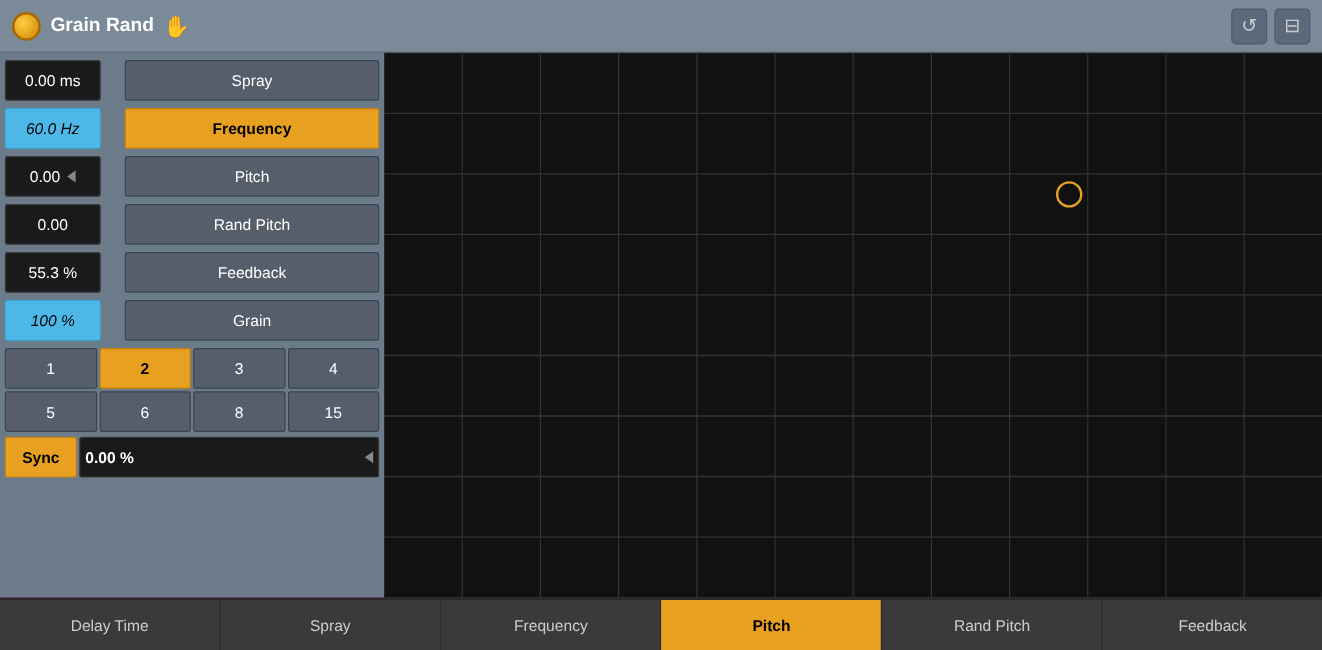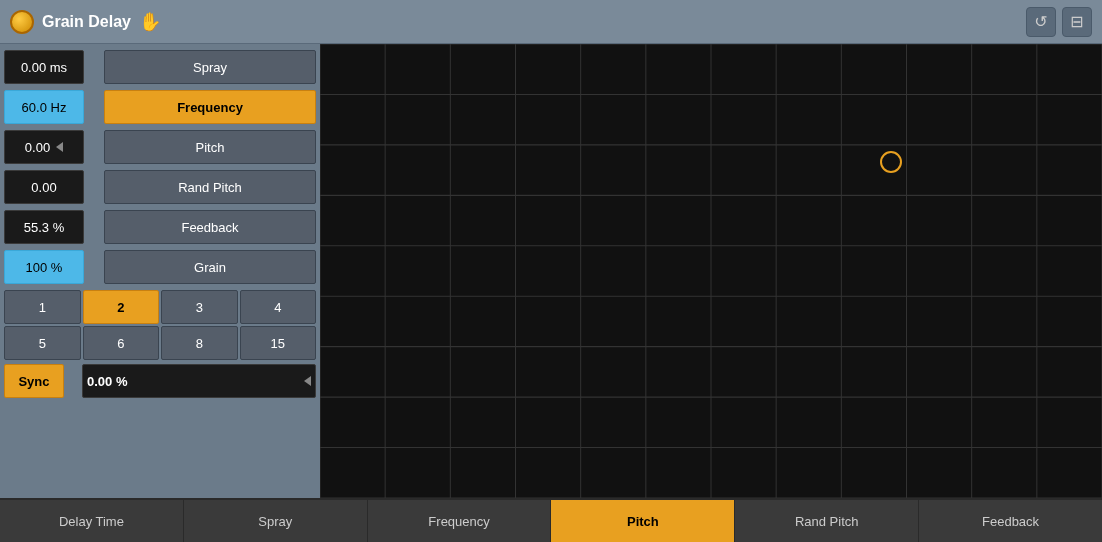--- a/index.html
+++ b/index.html
@@ -95,20 +95,21 @@
       height: 34px;
       display: flex;
       align-items: center;
       justify-content: center;
       cursor: pointer;
     }
     .value-box.highlighted {
       background: #4db8e8;
       color: #000000;
       border-color: #3aa8d8;
+      font-style: italic;
     }
     .value-box.with-arrow {
       position: relative;
     }
     .arrow-indicator {
       width: 0;
       height: 0;
       border-top: 5px solid transparent;
       border-bottom: 5px solid transparent;
       border-right: 7px solid #888;
@@ -157,21 +158,21 @@
     }
     .num-btn.active {
       background: #e8a020;
       color: #000000;
       border-color: #c88010;
       font-weight: bold;
     }
     .bottom-row {
       display: flex;
       align-items: center;
-      gap: 18px;
+      gap: 2px;
       height: 38px;
     }
     .sync-btn {
       background: #e8a020;
       color: #000000;
       border: 1px solid #c88010;
       border-radius: 2px;
       font-size: 13px;
       font-weight: bold;
       width: 60px;
@@ -247,21 +248,21 @@
     }
   </style>
 </head>
 <body>
 
 <div class="plugin-container">
 
   <div class="title-bar">
     <div class="title-left">
       <div class="power-btn"></div>
-      <span class="title-text">Grain Delay</span>
+      <span class="title-text">Grain Rand</span>
       <span class="hand-icon">✋</span>
     </div>
     <div class="title-right">
       <div class="icon-btn">
         <span>↺</span>
       </div>
       <div class="icon-btn">
         <span>⊟</span>
       </div>
     </div>

